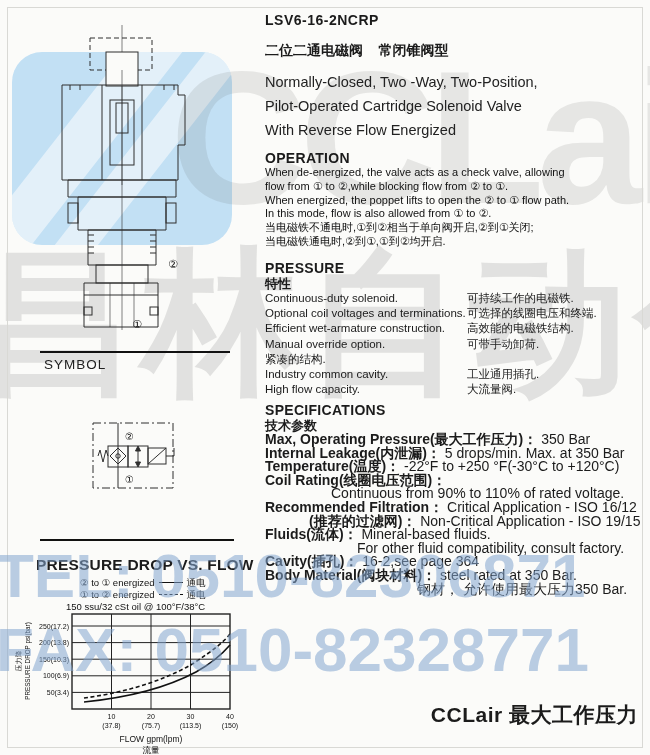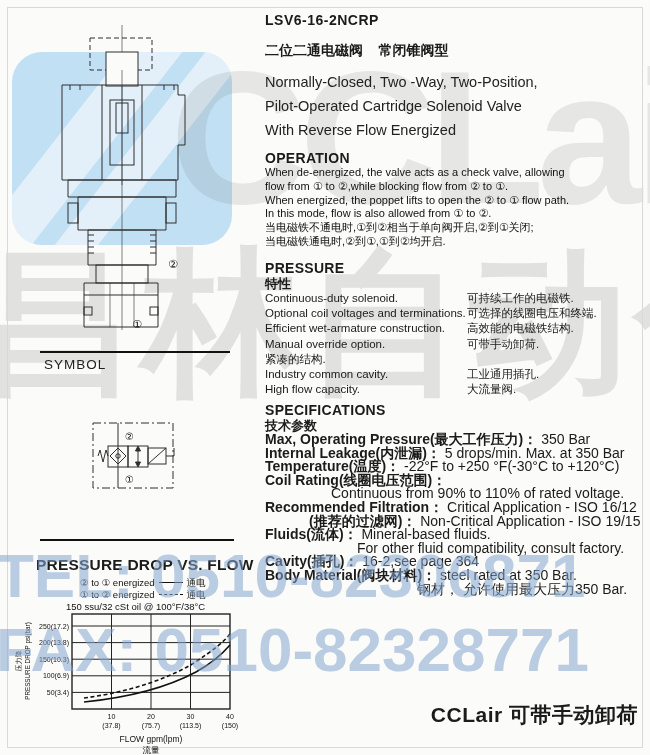--- a/index.html
+++ b/index.html
@@ -245,15 +245,15 @@
       <div class="spec-row ind-1"><b></b><span>Continuous from 90% to 110% of rated voltage.</span></div>
       <div class="spec-row"><b>Recommended Filtration：</b><span> Critical Application - ISO 16/12</span></div>
       <div class="spec-row ind-2"><b>(推荐的过滤网)：</b><span> Non-Critical Application - ISO 19/15</span></div>
       <div class="spec-row"><b>Fluids(流体)：</b><span> Mineral-based fluids.</span></div>
       <div class="spec-row ind-3"><b></b><span>For other fluid compatibility, consult factory.</span></div>
       <div class="spec-row"><b>Cavity(插孔)：</b><span> 16-2,see page 364</span></div>
       <div class="spec-row"><b>Body Material(阀块材料)：</b><span> steel rated at 350 Bar.</span></div>
       <div class="spec-row ind-4"><b></b><span>钢材， 允许使用最大压力350 Bar.</span></div>
     </div>
 
-    <div class="abs footer-brand">CCLair 可带手动卸荷</div>
+    <div class="abs footer-brand">CCLair 最大工作压力</div>
   </div>
 </div>
 
 </body></html>

